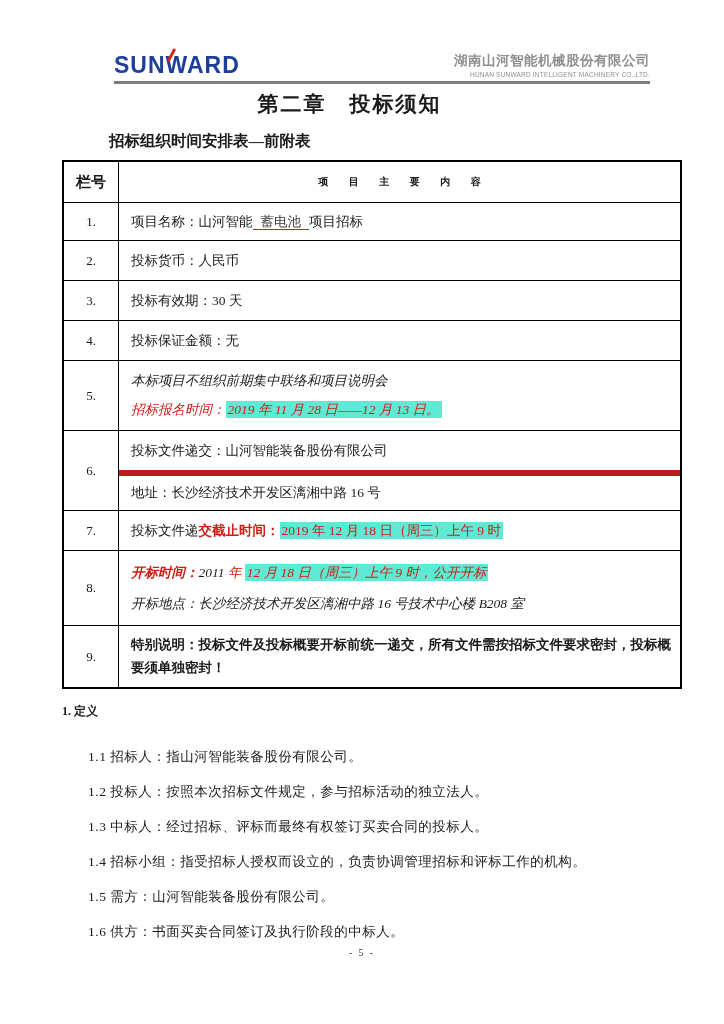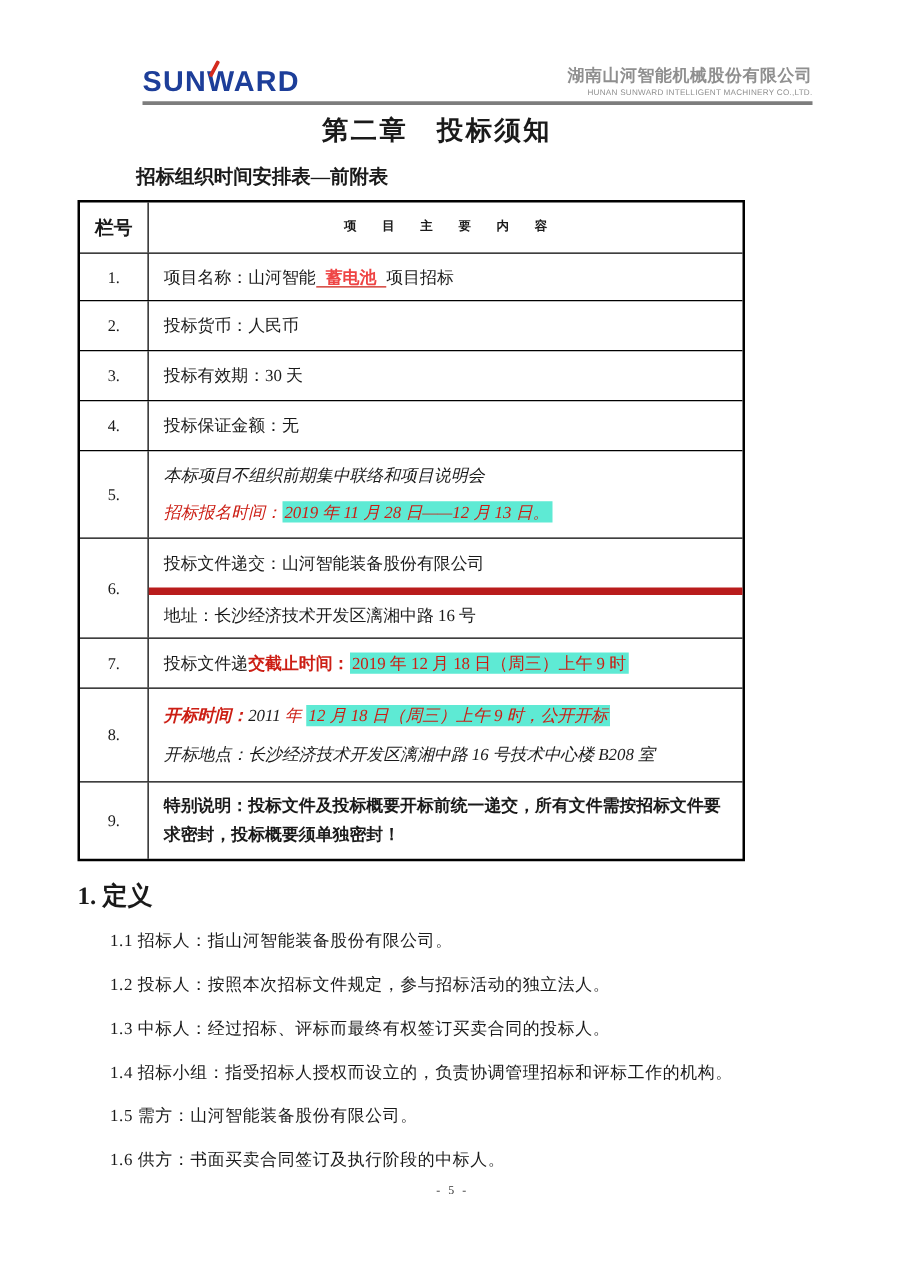--- a/index.html
+++ b/index.html
@@ -26,45 +26,45 @@
   .company-cn { font-size:13.5px; font-weight:bold; letter-spacing:0.5px;
     font-family:"Liberation Sans","DejaVu Sans",sans-serif; }
   .company-en { font-size:6.5px; letter-spacing:0.2px; margin-top:1px;
     font-family:"Liberation Sans","DejaVu Sans",sans-serif; }
   .header-rule { position:absolute; left:114px; right:62px; top:81px; height:2.5px; background:#7d7d7d; }
   
   .doc-title { position:absolute; left:0; top:90px; width:699px; text-align:center;
     font-size:21px; font-weight:bold; letter-spacing:2px; }
   .doc-subtitle { position:absolute; left:62px; top:131px; font-size:15.5px; font-weight:bold;margin-left:47px; }
   
-  .btable { position:absolute; left:62px; top:160px; width:534px; border:2px solid #000; }
+  .btable { position:absolute; left:62px; top:160px; width:620px; border:2px solid #000; }
   .trow { display:flex; border-top:1px solid #000; }
   .trow:first-child { border-top:none; }
   .num-cell { width:55px; flex:0 0 55px; border-right:1px solid #000;
     display:flex; align-items:center; justify-content:center; font-size:13px; }
   .content-cell { flex:1; display:flex; flex-direction:column; justify-content:center;
     padding:0 0 0 12px; font-size:13.5px; line-height:1.45; }
   .thead .num-cell { font-size:15px; font-weight:bold; }
   .thead .content-cell { align-items:center; padding:0; }
   .thead-label { font-size:10px; font-weight:bold; letter-spacing:9px; text-indent:9px; }
   .h40 { height:40px; } .h38 { height:38px; } .h70 { height:70px; } .h80 { height:80px; }
   .h75 { height:75px; } .h62 { height:62px; }
   .sub-split { padding:0; }
   .sub-row { height:40px; display:flex; align-items:center; padding-left:12px; }
   .sub-row + .sub-row { border-top:6px solid #b91c1c; }
   .red { color:#cc1e14; }
   .red-bold { color:#cc1e14; font-weight:bold; }
   .hl { background:#5eead4; color:#cc1e14; padding:1px 2px; }
-  .red-underline { color:#ef4444; font-weight:bold; border-bottom:1.5px solid #cc1e14; padding:0 8px; }
+  .red-underline { color:#404040; font-weight:normal; border-bottom:1.5px solid #cc1e14; padding:0 8px; }
   .bold-note { font-weight:bold; line-height:1.65; padding-right:6px; }
   .twoline { justify-content:space-evenly;font-style:italic; }
   .line { display:block; }
   
   .defs { position:absolute; left:62px; top:703px; width:606px; }
-  .defs-heading { font-size:20px; font-weight:bold; margin-bottom:14px; }
+  .defs-heading { font-size:12px; font-weight:bold; margin-bottom:28px; }
   .def-item { margin-left:26px; font-size:13.5px; margin-bottom:17px; letter-spacing:0.5px; }
   
   .footer { position:absolute; left:0; top:948px; width:724px; text-align:center;
     font-size:9.5px; color:#333; letter-spacing:2px; }
 </style>
 </head>
 <body>
 
 <div class="page">
 

